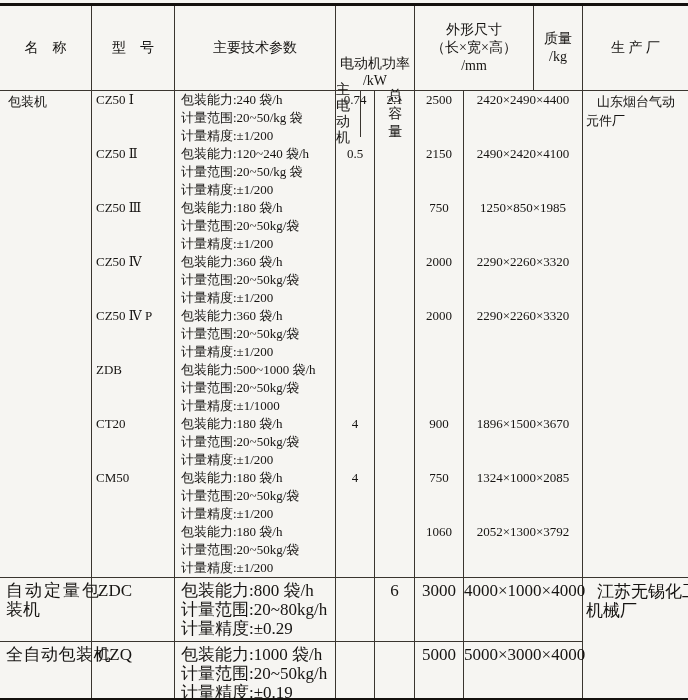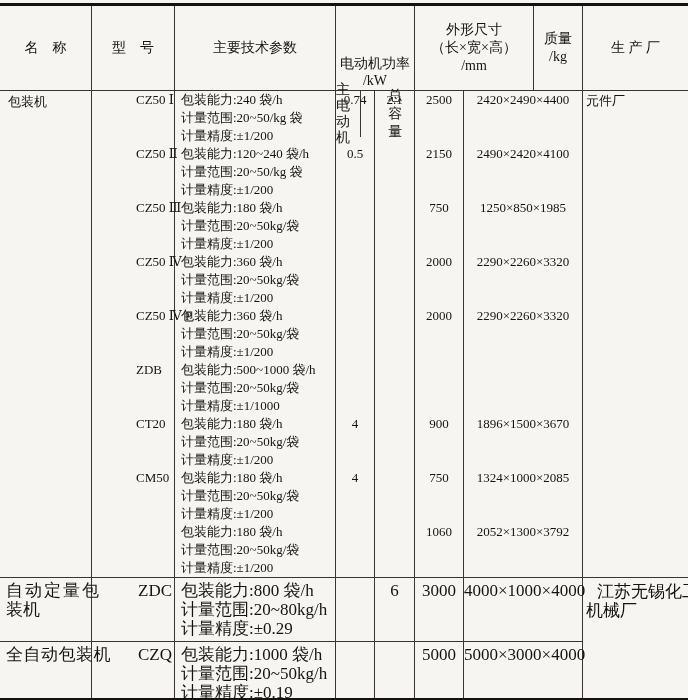--- a/index.html
+++ b/index.html
@@ -21,21 +21,21 @@
   .mp-bot{display:flex;height:46px;}
   .mp-main{width:39px;box-sizing:border-box;border-right:1px solid #3a352f;display:flex;flex-direction:column;
            align-items:flex-start;justify-content:center;line-height:16px;}
   .mp-cap{width:40px;display:flex;align-items:center;justify-content:center;letter-spacing:-1px;padding-left:27px;}
 
   
   .sec1{height:486px;border-bottom:1px solid #3a352f;font-size:13px;}
   .sec23{height:120px;font-size:17px;}
   .blk{height:54px;box-sizing:border-box;}
   .pl{height:18px;line-height:18px;padding-left:6px;white-space:nowrap;}
-  .model{line-height:18px;padding-left:4px;white-space:nowrap;margin-left:40px;}
+  .model{line-height:18px;padding-left:4px;white-space:nowrap;}
   .val{line-height:18px;text-align:center;white-space:nowrap;}
   .namecell{padding:1px 0 0 8px;line-height:19px;}
   .mfg1{padding:1px 0 0 14px;line-height:19px;white-space:nowrap;}
   .mfg2{padding-left:3px;line-height:19px;white-space:nowrap;}
   .nm1{padding-left:12px;letter-spacing:2px;white-space:nowrap;}
   .nm2{padding-left:2px;}
   .nm-full{padding-left:3px;letter-spacing:0.5px;white-space:nowrap;}
   .s2part{height:64px;box-sizing:border-box;border-bottom:1px solid #3a352f;padding-top:3px;}
   .s3part{height:55px;box-sizing:border-box;padding-top:3px;}
   .s23line{height:19px;line-height:19px;padding-left:6px;white-space:nowrap;}
@@ -185,20 +185,21 @@
       <div class="blk val">1250×850×1985</div>
       <div class="blk val">2290×2260×3320</div>
       <div class="blk val">2290×2260×3320</div>
       <div class="blk val"></div>
       <div class="blk val">1896×1500×3670</div>
       <div class="blk val">1324×1000×2085</div>
       <div class="blk val">2052×1300×3792</div>
     </div>
 
     <div class="col c8">
+      <div class="mfg1">山东烟台气动</div>
       <div class="mfg2">元件厂</div>
     </div>
   </div>
 
   <div class="row sec23">
     <div class="col c1">
       <div class="s2part">
         <div class="s23line nm1">自动定量包</div>
         <div class="s23line nm2">装机</div>
       </div>

